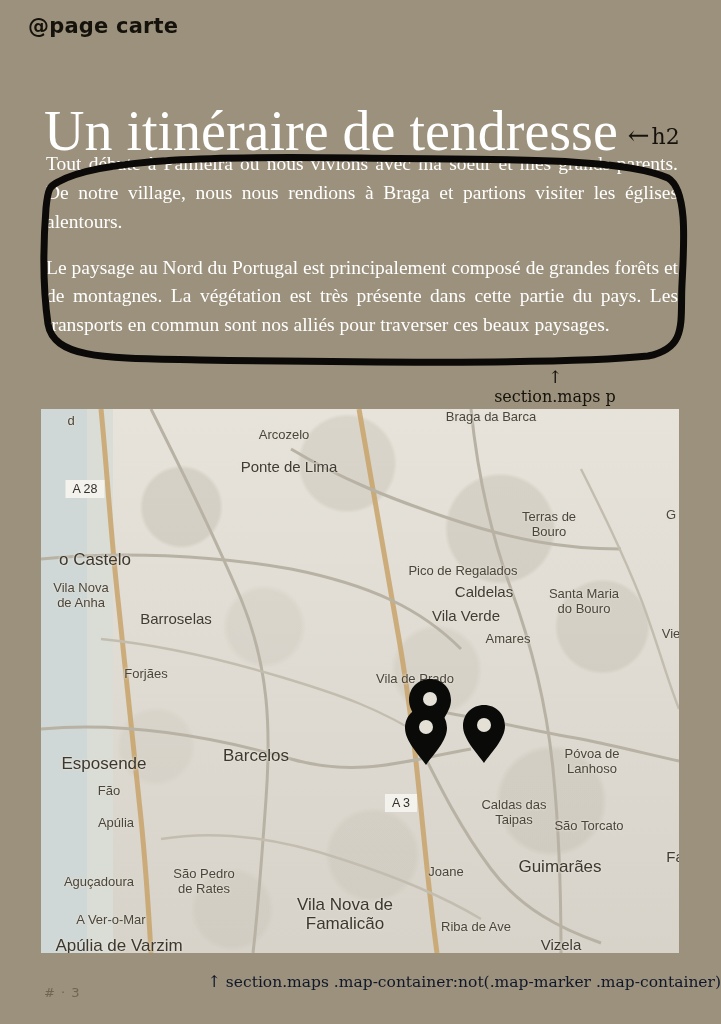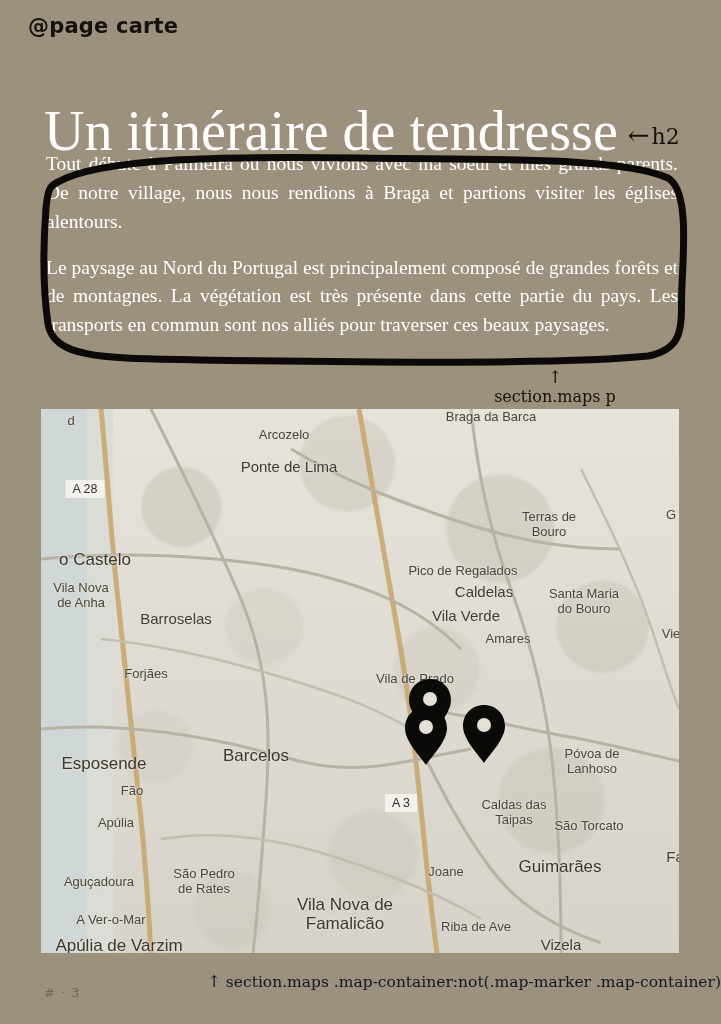--- a/index.html
+++ b/index.html
@@ -299,21 +299,21 @@
           <div class="map-label sz-md" style="left: 543px; top: 193px;">Santa Maria<br>do Bouro</div>
           <div class="map-label sz-lg" style="left: 135px; top: 210px;">Barroselas</div>
           <div class="map-label sz-lg" style="left: 385px; top: 207px; margin-left: 40px;">Vila Verde</div>
           <div class="map-label sz-md" style="left: 467px; top: 230px;">Amares</div>
           <div class="map-label sz-md" style="left: 630px; top: 225px;">Vie</div>
           <div class="map-label sz-md" style="left: 105px; top: 265px;">Forjães</div>
           <div class="map-label sz-md" style="left: 374px; top: 270px;">Vila de Prado</div>
           <div class="map-label sz-md" style="left: 551px; top: 307px; margin-top: 46px;">Póvoa de<br>Lanhoso</div>
           <div class="map-label sz-xl" style="left: 63px; top: 355px;">Esposende</div>
           <div class="map-label sz-xl" style="left: 215px; top: 347px;">Barcelos</div>
-          <div class="map-label sz-md" style="left: 68px; top: 382px; margin-left: 23px;">Fão</div>
+          <div class="map-label sz-md" style="left: 68px; top: 382px;">Fão</div>
           <div class="map-label sz-sm" style="left: 360px; top: 394px;">A 3</div>
           <div class="map-label sz-md" style="left: 473px; top: 404px;">Caldas das<br>Taipas</div>
           <div class="map-label sz-md" style="left: 548px; top: 417px;">São Torcato</div>
           <div class="map-label sz-md" style="left: 75px; top: 414px;">Apúlia</div>
           <div class="map-label sz-xl" style="left: 519px; top: 458px;">Guimarães</div>
           <div class="map-label sz-lg" style="left: 634px; top: 448px;">Fa</div>
           <div class="map-label sz-md" style="left: 405px; top: 463px;">Joane</div>
           <div class="map-label sz-md" style="left: 163px; top: 473px;">São Pedro<br>de Rates</div>
           <div class="map-label sz-md" style="left: 58px; top: 473px;">Aguçadoura</div>
           <div class="map-label sz-xl" style="left: 304px; top: 505px;">Vila Nova de<br>Famalicão</div>

